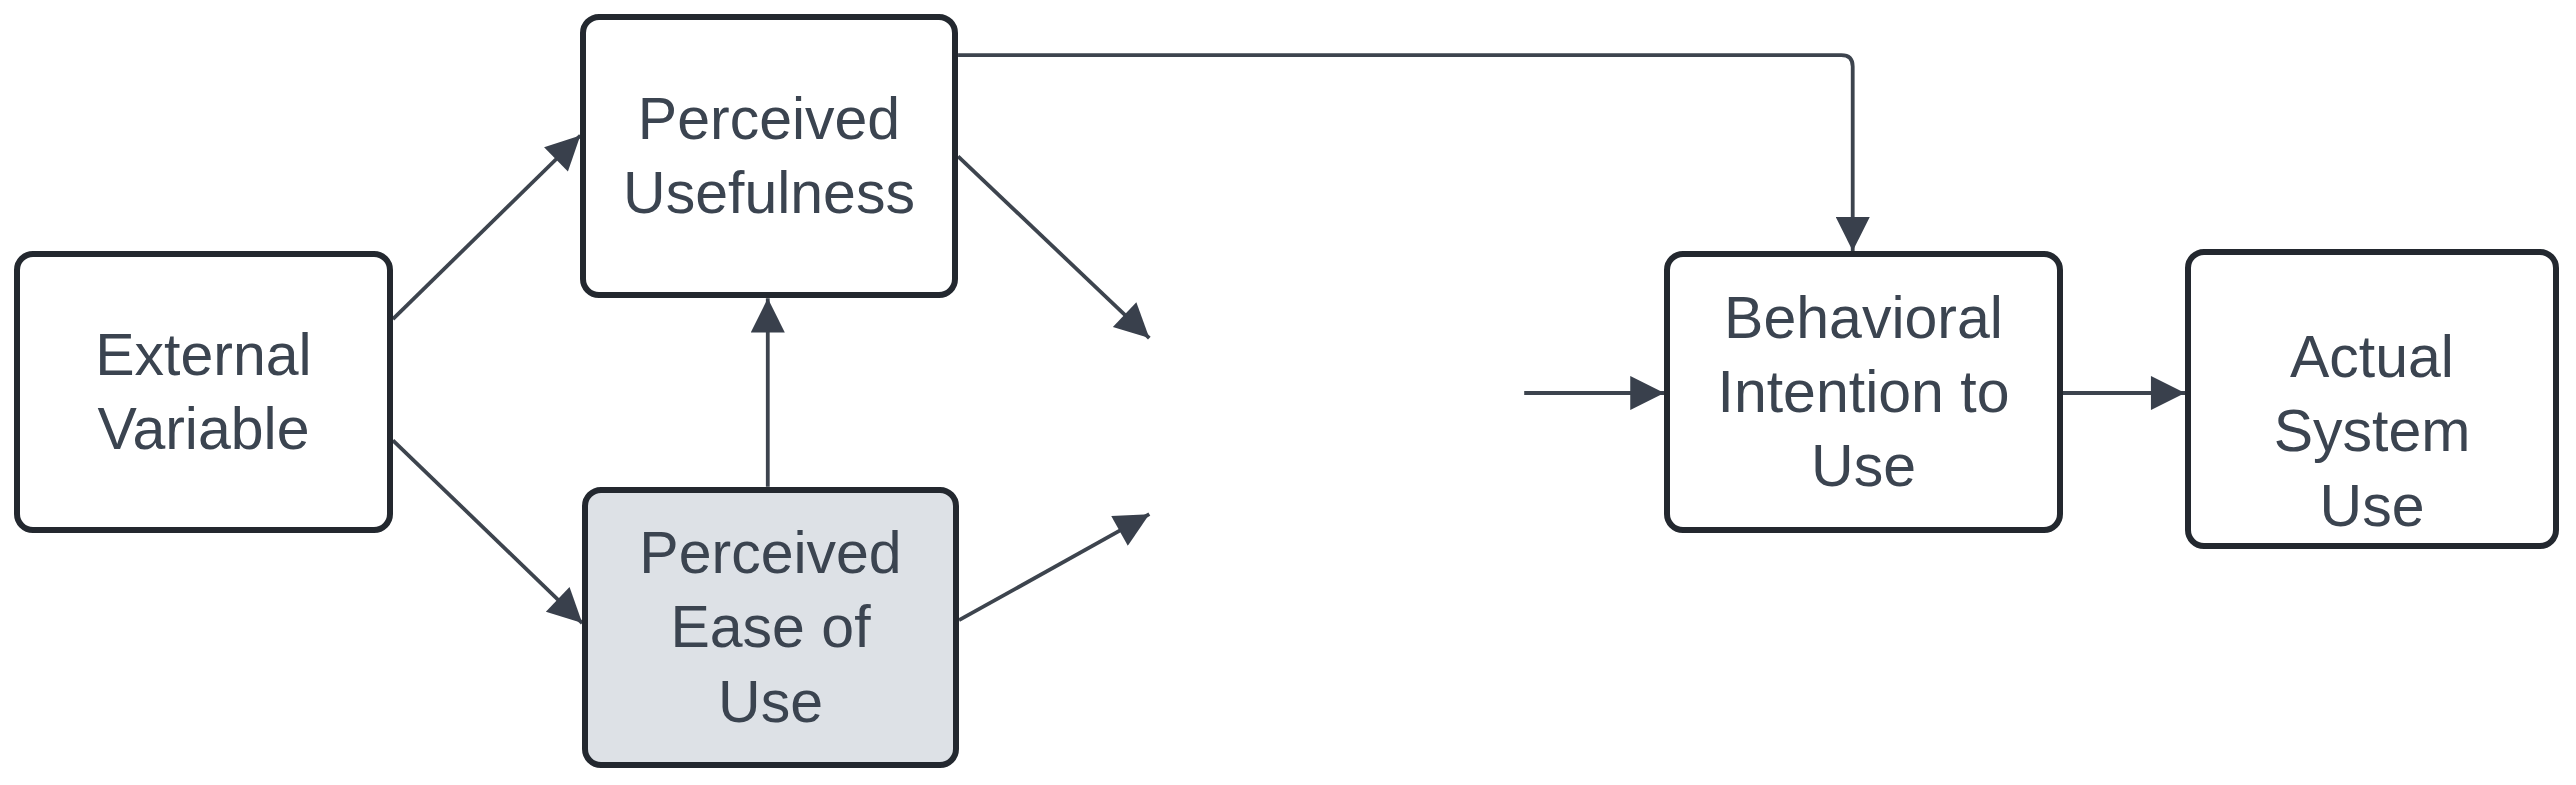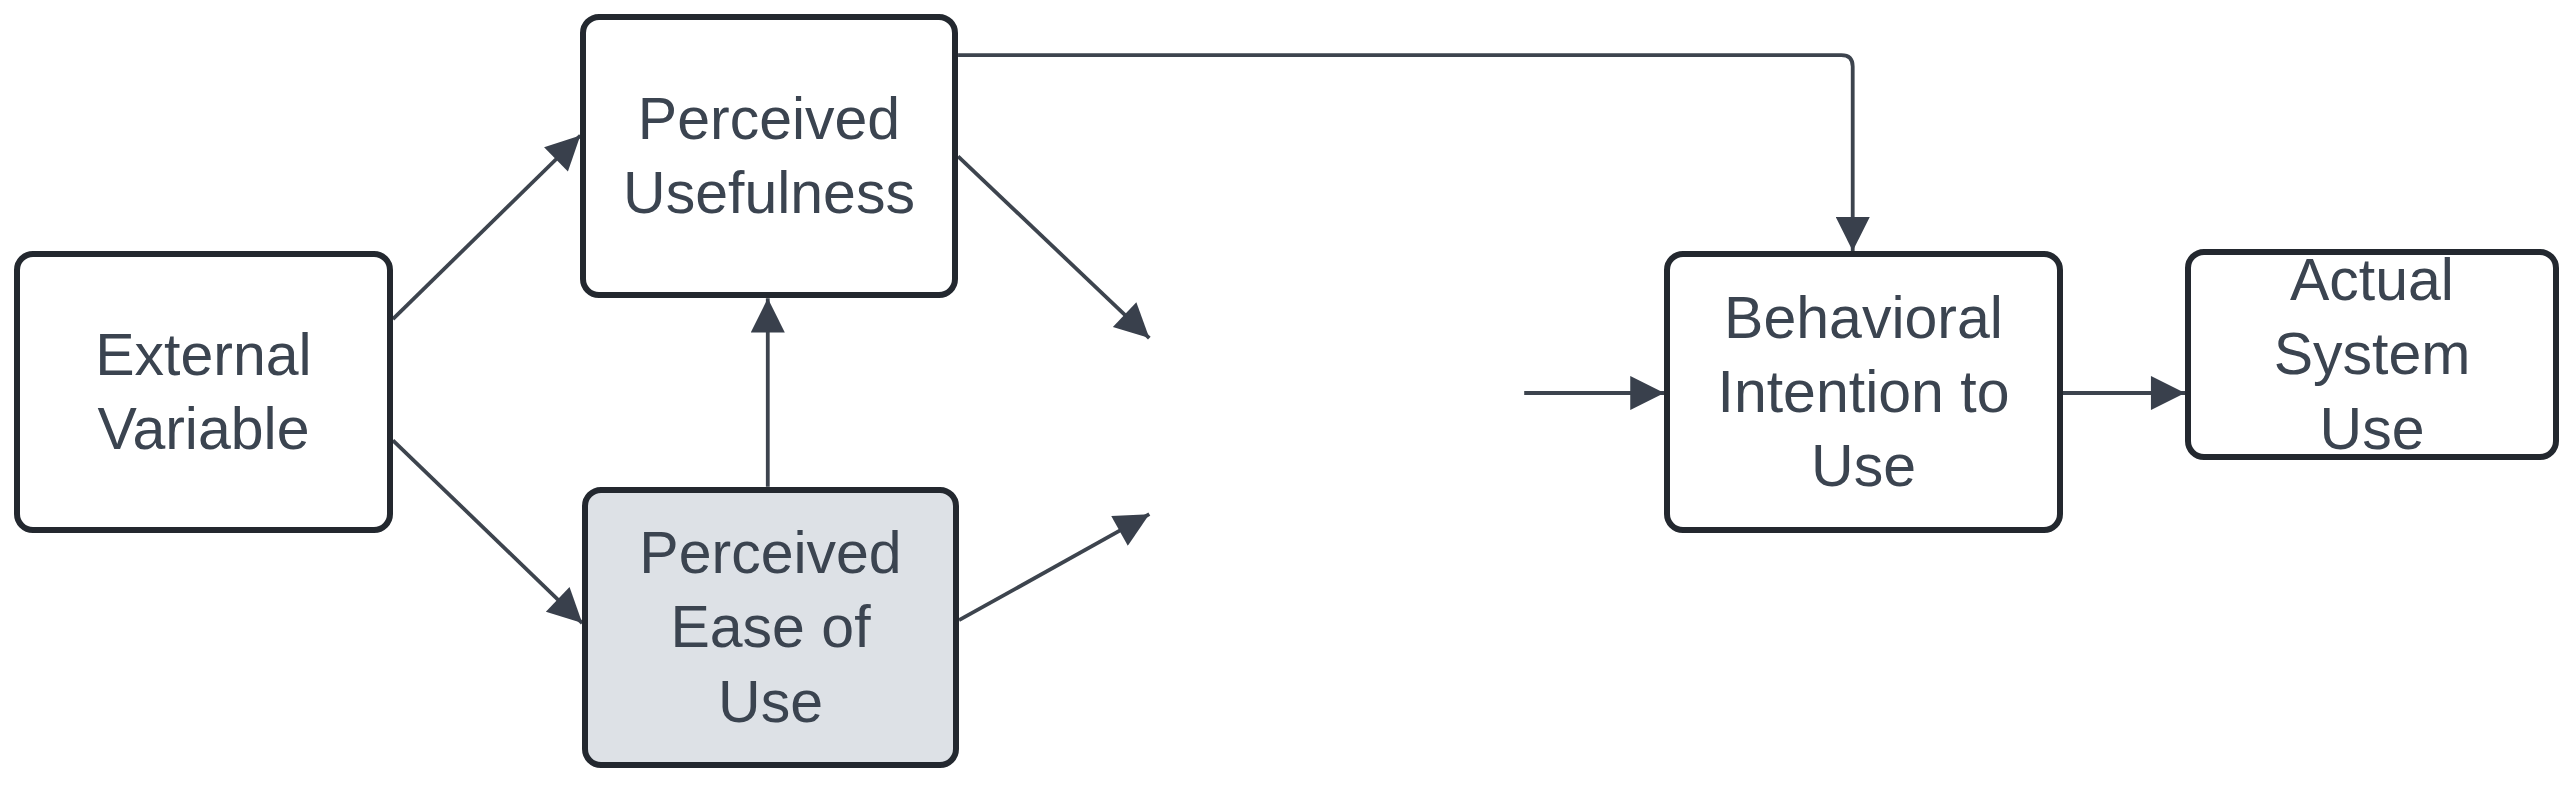--- a/index.html
+++ b/index.html
@@ -42,21 +42,21 @@
     font-size: 59px;
     line-height: 1.26;
     color: #3b4450;
     white-space: pre-line;
   }
   .n-ev  { left: 14px;   top: 251px; width: 379px; height: 282px; }
   .n-pu  { left: 580px;  top: 14px;  width: 378px; height: 284px; }
   .n-peu { left: 582px;  top: 487px; width: 377px; height: 281px; background: #dde1e6; }
   .n-atu { left: 1149px; top: 254px; width: 375px; height: 279px; }
   .n-bi  { left: 1664px; top: 251px; width: 399px; height: 282px; }
-  .n-asu { left: 2185px; top: 249px; width: 374px; height: 211px; }
+  .n-asu { left: 2185px; top: 249px; width: 374px; height: 300px; align-items: flex-end; }
 </style>
 </head>
 <body>
 
 <div id="canvas">
 
   <svg id="connectors" viewBox="0 0 2721 830" xmlns="http://www.w3.org/2000/svg">
     <defs>
       <marker id="arrowhead" viewBox="0 0 10 10" refX="10" refY="5" markerWidth="11" markerHeight="9" orient="auto">
         <path d="M0,0 L10,5 L0,10 z" fill="#39404c"></path>

